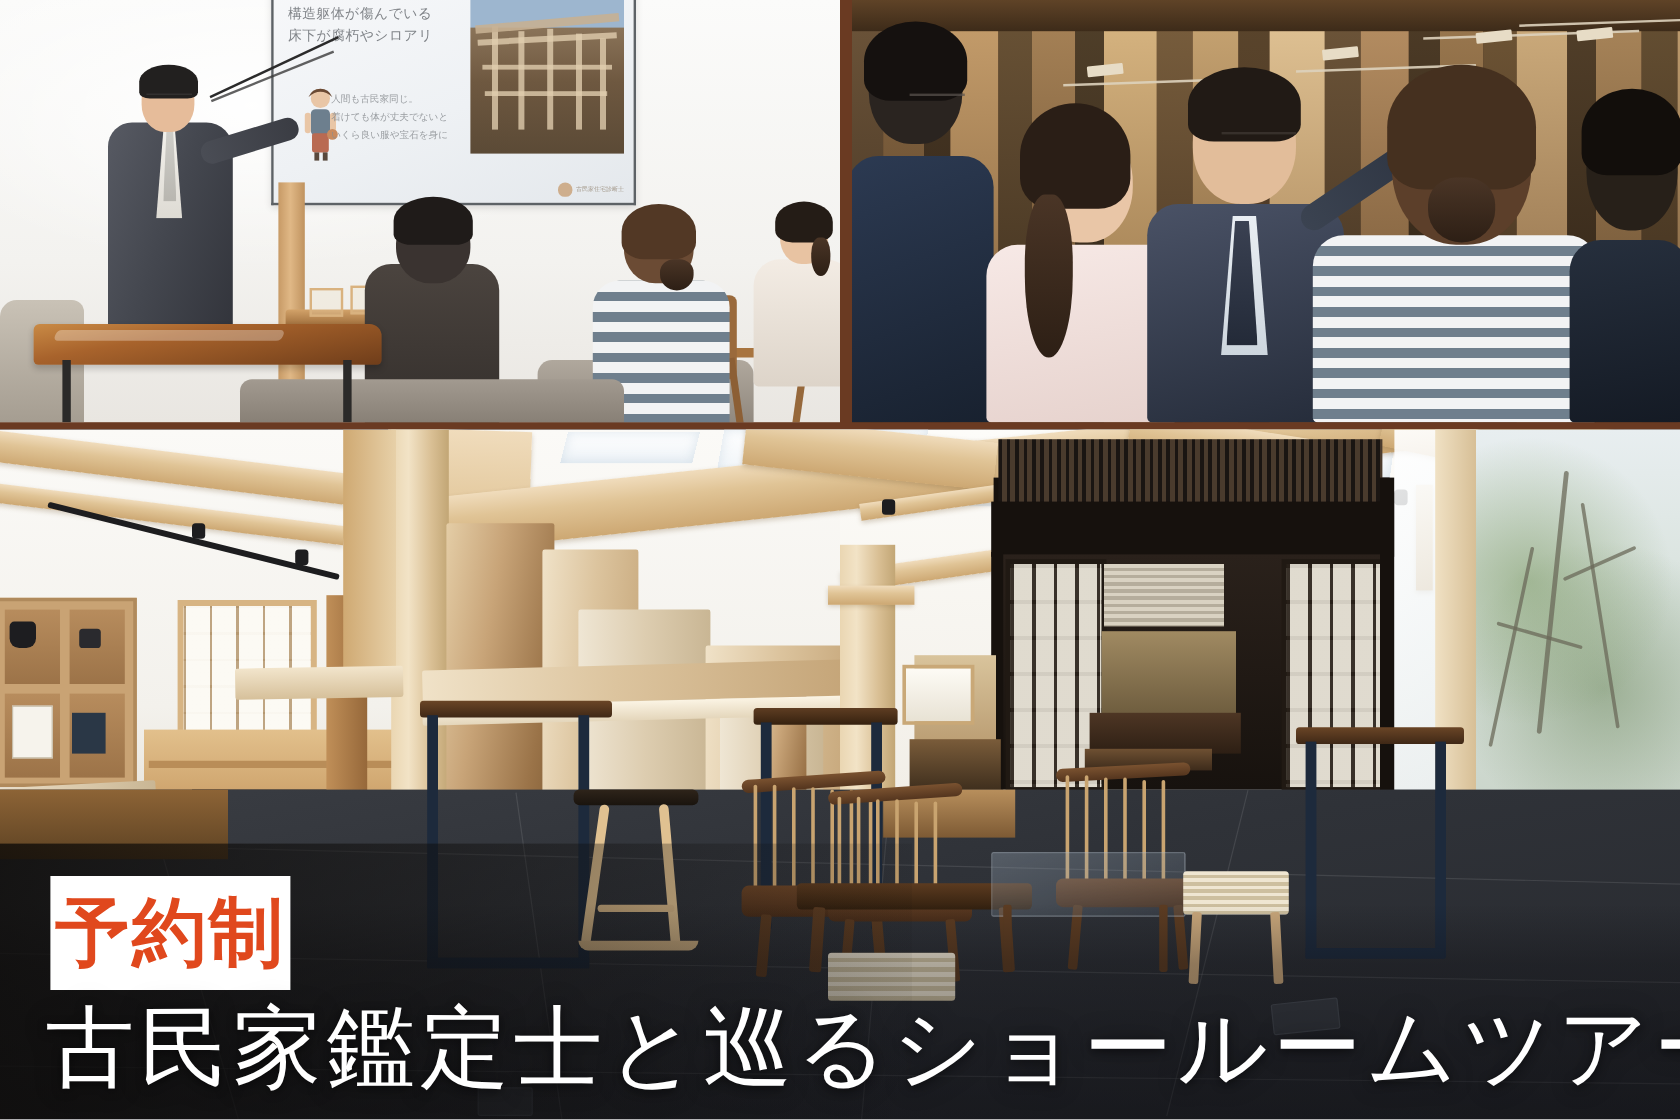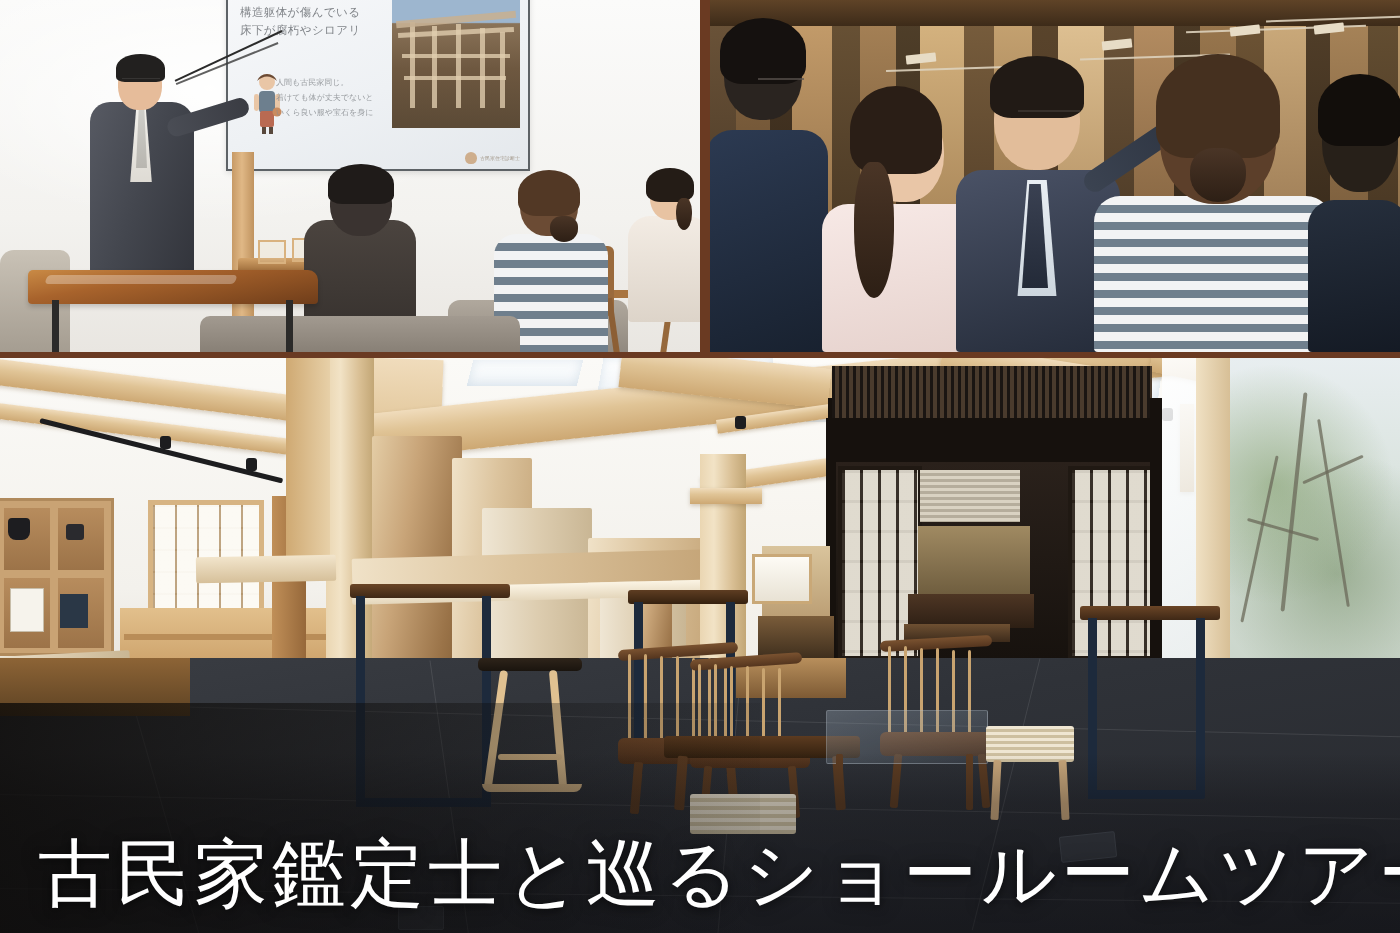--- a/index.html
+++ b/index.html
@@ -839,16 +839,19 @@
     <div class="woven-stool" style="left:986px; top:368px; width:88px; height:36px;"></div>
     <div class="leg" style="left:992px;  top:402px; width:8px; height:60px; transform:rotate(3deg);  background:#c9a77b;"></div>
     <div class="leg" style="left:1060px; top:402px; width:8px; height:60px; transform:rotate(-3deg); background:#c9a77b;"></div>
 
     <div class="woven-stool" style="left:690px; top:436px; width:106px; height:40px; background:repeating-linear-gradient(180deg,#f3ead6 0 4px,#d3c6a6 4px 8px);"></div>
 
     <div class="bottom-scrim"></div>
     <div class="left-scrim"></div>
   </div>
 
+  <div class="badge">
+    <span>予約制</span>
+  </div>
 
   <div class="headline">古民家鑑定士と巡るショールームツアー</div>
 
 </div>
 
 </body></html>

